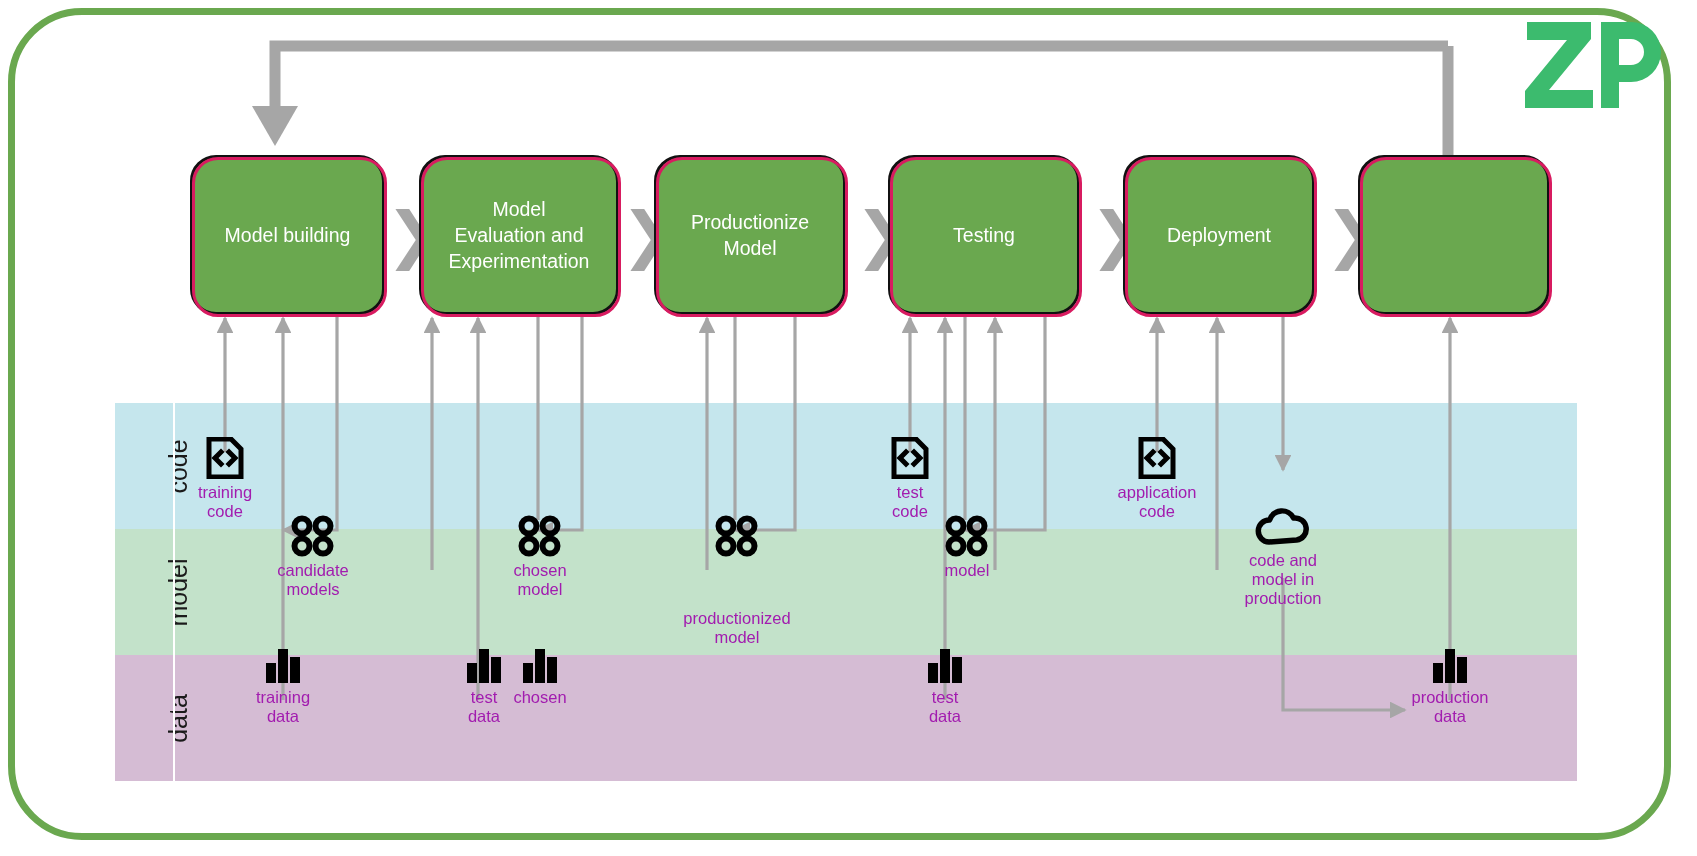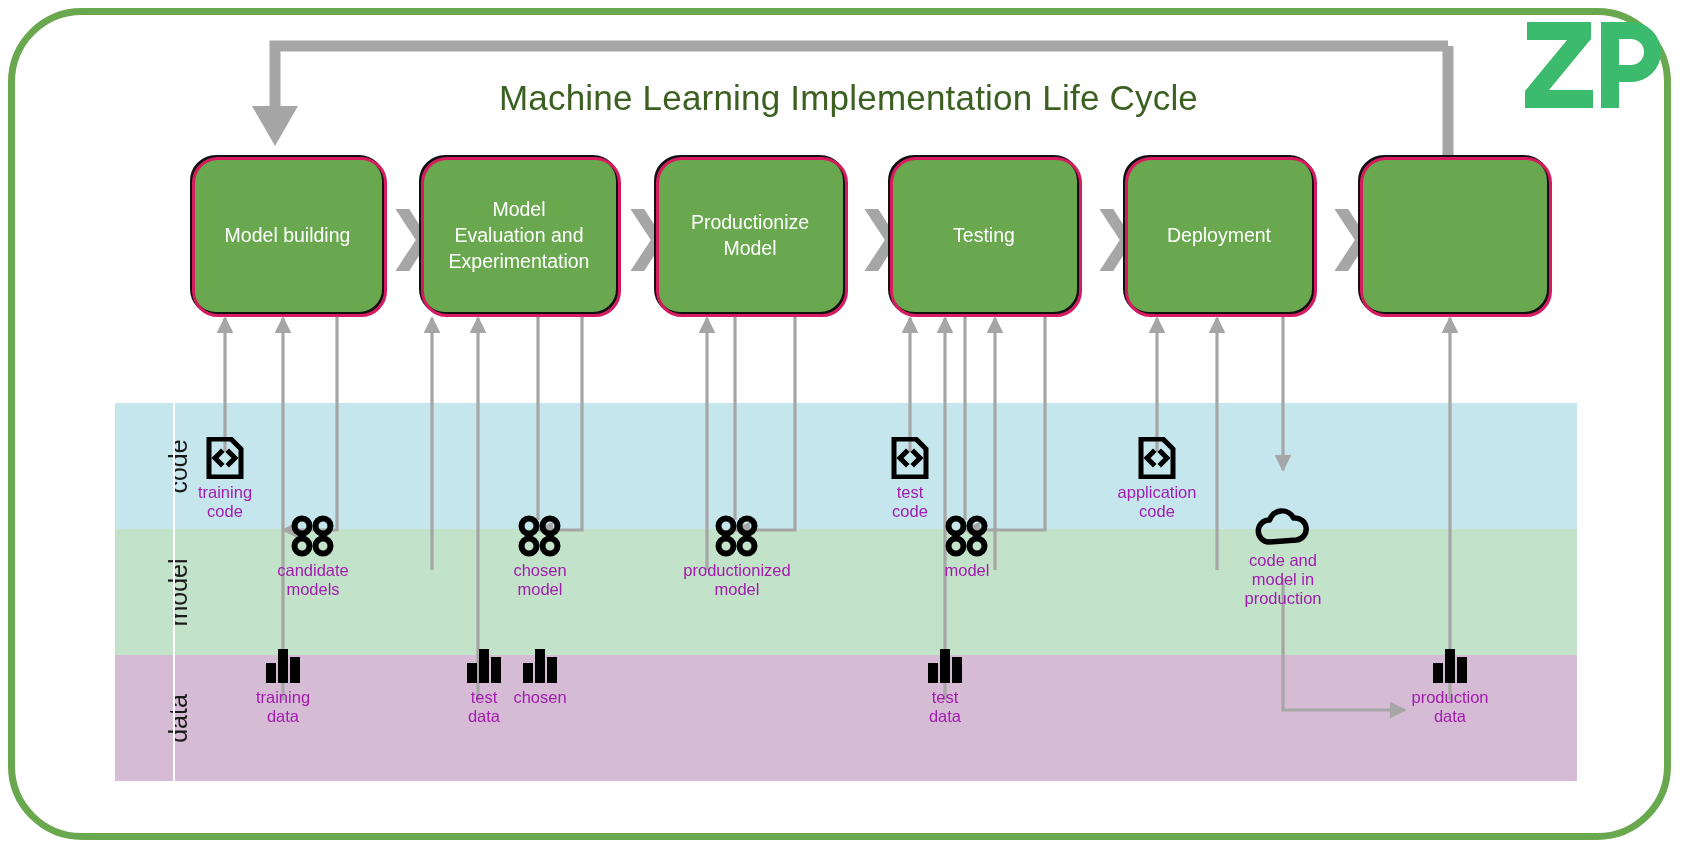--- a/index.html
+++ b/index.html
@@ -171,21 +171,20 @@
 
   <div id="frame"></div>
 
   <svg id="logo" viewBox="0 0 140 104" aria-hidden="true">
     <g fill="#3cbb6e">
       <path d="M6 8 h64 v17 L28 76 h44 v18 H4 V77 L46 26 H6 Z"></path>
       <path d="M80 8 h30 a30 30 0 0 1 0 60 h-12 v26 H80 Z M98 25 v26 h12 a13 13 0 0 0 0-26 Z"></path>
     </g>
   </svg>
 
-  <div id="title">Machine Learning Implementation Life Cycle</div>
 
   <svg id="loop" aria-hidden="true">
     <path d="M1448 46 L275 46 L275 110" stroke="#a6a6a6" stroke-width="11" fill="none"></path>
     <path d="M1448 46 L1448 160" stroke="#a6a6a6" stroke-width="11" fill="none"></path>
     <path d="M252 106 L298 106 L275 146 Z" fill="#a6a6a6"></path>
   </svg>
 
   <div id="lanes">
     <div class="lane lane-code">
       <div class="lane-label">
@@ -337,21 +336,21 @@
             <circle cx="33" cy="11" r="7.5"></circle>
           <circle cx="12" cy="31" r="7.5"></circle>
             <circle cx="33" cy="31" r="7.5"></circle>
         </g>
       </svg>
     </span>
     <span class="cap">chosen
 model</span>
   </div>
 
-  <div class="node" style="left:737px; top:515px;">
+  <div class="node" style="left:737px; top:515px;gap:48px;">
     <span class="glyph">
       <svg width="46" height="42" viewBox="0 0 46 42" aria-hidden="true">
         <g fill="none" stroke="#000" stroke-width="6">
           <circle cx="12" cy="11" r="7.5"></circle>
             <circle cx="33" cy="11" r="7.5"></circle>
           <circle cx="12" cy="31" r="7.5"></circle>
             <circle cx="33" cy="31" r="7.5"></circle>
         </g>
       </svg>
     </span>

